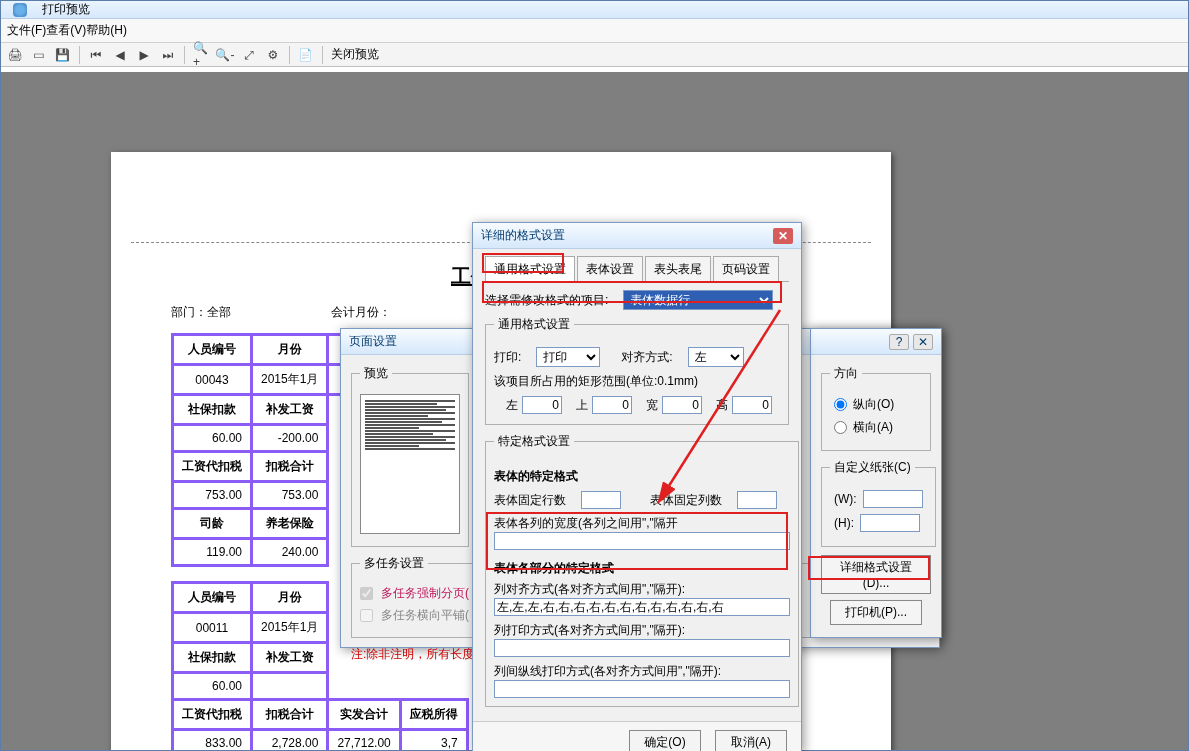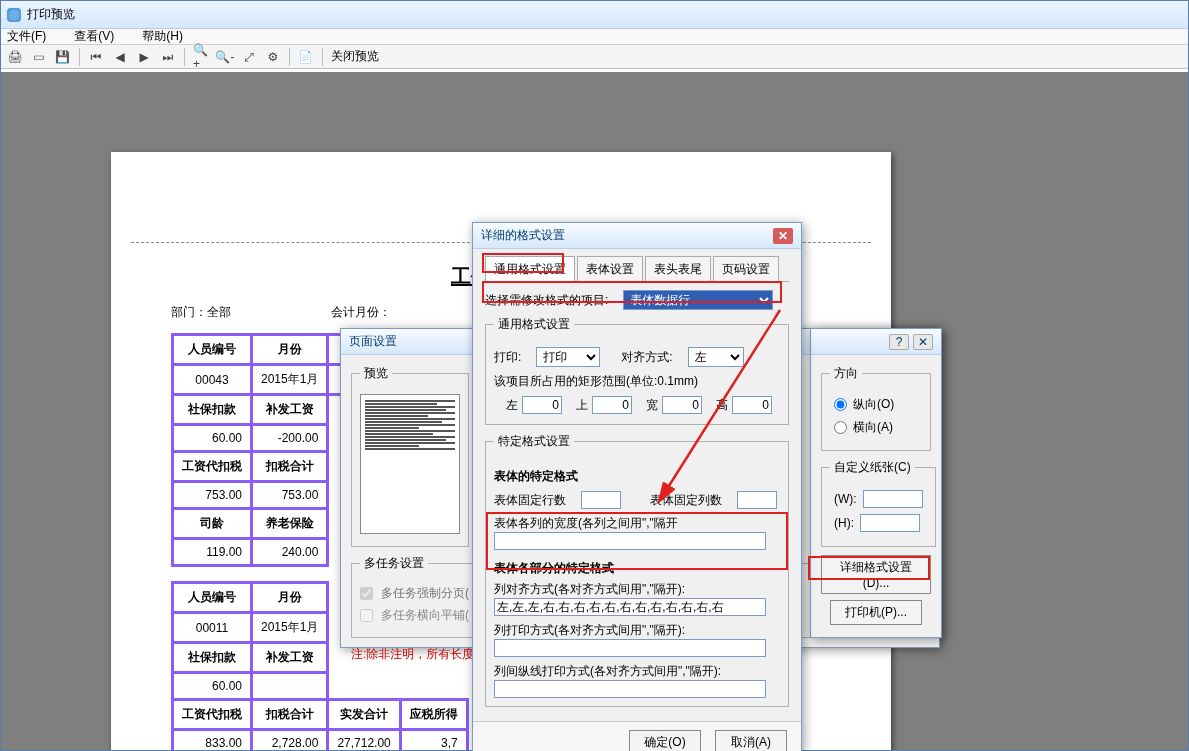--- a/index.html
+++ b/index.html
@@ -1,22 +1,22 @@
 <!DOCTYPE html>
 <html><head>
 <meta charset="utf-8">
 <style>
 * { box-sizing: border-box; margin: 0; padding: 0; font-family: "Microsoft YaHei", SimSun, Arial, sans-serif; font-size: 12px; }
 body { background: #7f7f7f; position: relative; width: 1189px; height: 751px; overflow: hidden; }
 
 
 .main-window { position: absolute; left: 0; top: 0; right: 0; bottom: 0; background: #fff; border: 1px solid #5a7ea8; }
-.title-bar { display: flex; align-items: center; height: 28px; background: linear-gradient(#eaf4ff,#d6e8fb); border-bottom: 1px solid #b8cee6; padding: 0 6px; }
+.title-bar { display: flex; align-items: center; height: 18px; background: linear-gradient(#eaf4ff,#d6e8fb); border-bottom: 1px solid #b8cee6; padding: 0 12px; gap: 9px; }
 .title-bar .ico { width: 14px; height: 14px; background: radial-gradient(circle,#6ab0e8 40%,#3a7ec2 100%); border-radius: 4px; margin-right: 6px; }
-.menu-bar { height: 16px; display: flex; align-items: center; padding: 0 6px; background: #f8f8f8; border-bottom: 1px solid #d0d0d0; gap: 28px; }
+.menu-bar { height: 24px; display: flex; align-items: center; padding: 0 6px; background: #f8f8f8; border-bottom: 1px solid #d0d0d0; gap: 0; }
 .toolbar { height: 24px; display: flex; align-items: center; padding: 0 6px; background: #f4f4f4; border-bottom: 1px solid #c0c0c0; gap: 8px; }
 .tbtn { width: 16px; height: 16px; display: inline-flex; align-items: center; justify-content: center; color: #444; cursor: pointer; }
 .toolbar .sep { width: 1px; height: 18px; background: #c0c0c0; }
 
 
 .canvas-area { position: absolute; left: 0; right: 0; top: 71px; bottom: 0; background: #7f7f7f; overflow: hidden; }
 .page { position: absolute; left: 110px; top: 80px; width: 780px; min-height: 800px; background: #fff; box-shadow: 2px 2px 6px rgba(0,0,0,.5); padding: 30px 20px; }
 .dash-line { height: 1px; border-top: 1px dashed #888; margin: 60px 0 20px; }
 .doc-title { text-align: center; font-size: 20px; font-weight: bold; text-decoration: underline; margin-bottom: 14px; }
 .header-row { display: flex; gap: 100px; margin: 6px 0 12px 40px; font-size: 14px; }
@@ -51,21 +51,21 @@
 #dlg-detail { left: 472px; top: 222px; width: 330px; height: 530px; }
 .tabs { display: flex; border-bottom: 1px solid #aaa; margin-bottom: 8px; }
 .tab { padding: 4px 8px; border: 1px solid #aaa; border-bottom: none; margin-right: 2px; background: #f4f4f4; cursor: pointer; position: relative; top: 1px; }
 .tab.active { background: #fff; }
 .sel-row { display: flex; align-items: center; gap: 15px; margin: 6px 0; }
 select, input[type=text] { border: 1px solid #7b9bc4; padding: 1px 2px; background: #fff; }
 .rect-row { display: flex; gap: 14px; margin: 6px 0 2px 12px; }
 .rect-row span { display: flex; align-items: center; gap: 4px; }
 .rect-row input { width: 40px; text-align: right; }
 .subhdr { margin: 10px 0 4px; font-weight: bold; }
-.wide-input { width: 272px; }
+.wide-input { width: 296px; }
 .dlg-footer { display: flex; justify-content: flex-end; gap: 14px; padding: 8px 14px; border-top: 1px solid #ccc; background: #f6f6f6; }
 
 
 .hl { position: absolute; border: 2px solid #e02020; pointer-events: none; }
 .arrow-svg { position: absolute; pointer-events: none; }
 </style>
 </head>
 <body>
 
 <div class="main-window">
@@ -223,21 +223,21 @@
             <div class="line"></div>
             <div class="line" style="width:60%"></div>
             <div class="line"></div>
         </div>
       </fieldset>
     </div>
     <fieldset>
       <legend>多任务设置</legend>
       <div class="mtask-row">
         <input type="checkbox" checked="" disabled="" style="">
-        <span style="color:#737373;">多任务强制分页(</span>
+        <span style="color:#be185d;">多任务强制分页(</span>
       </div>
       <div class="mtask-row">
         <input type="checkbox" disabled="" style="">
         <span style="color:#888;">多任务横向平铺(</span>
       </div>
     </fieldset>
     <div class="note">注:除非注明，所有长度</div>
   </div>
 </div>
 

